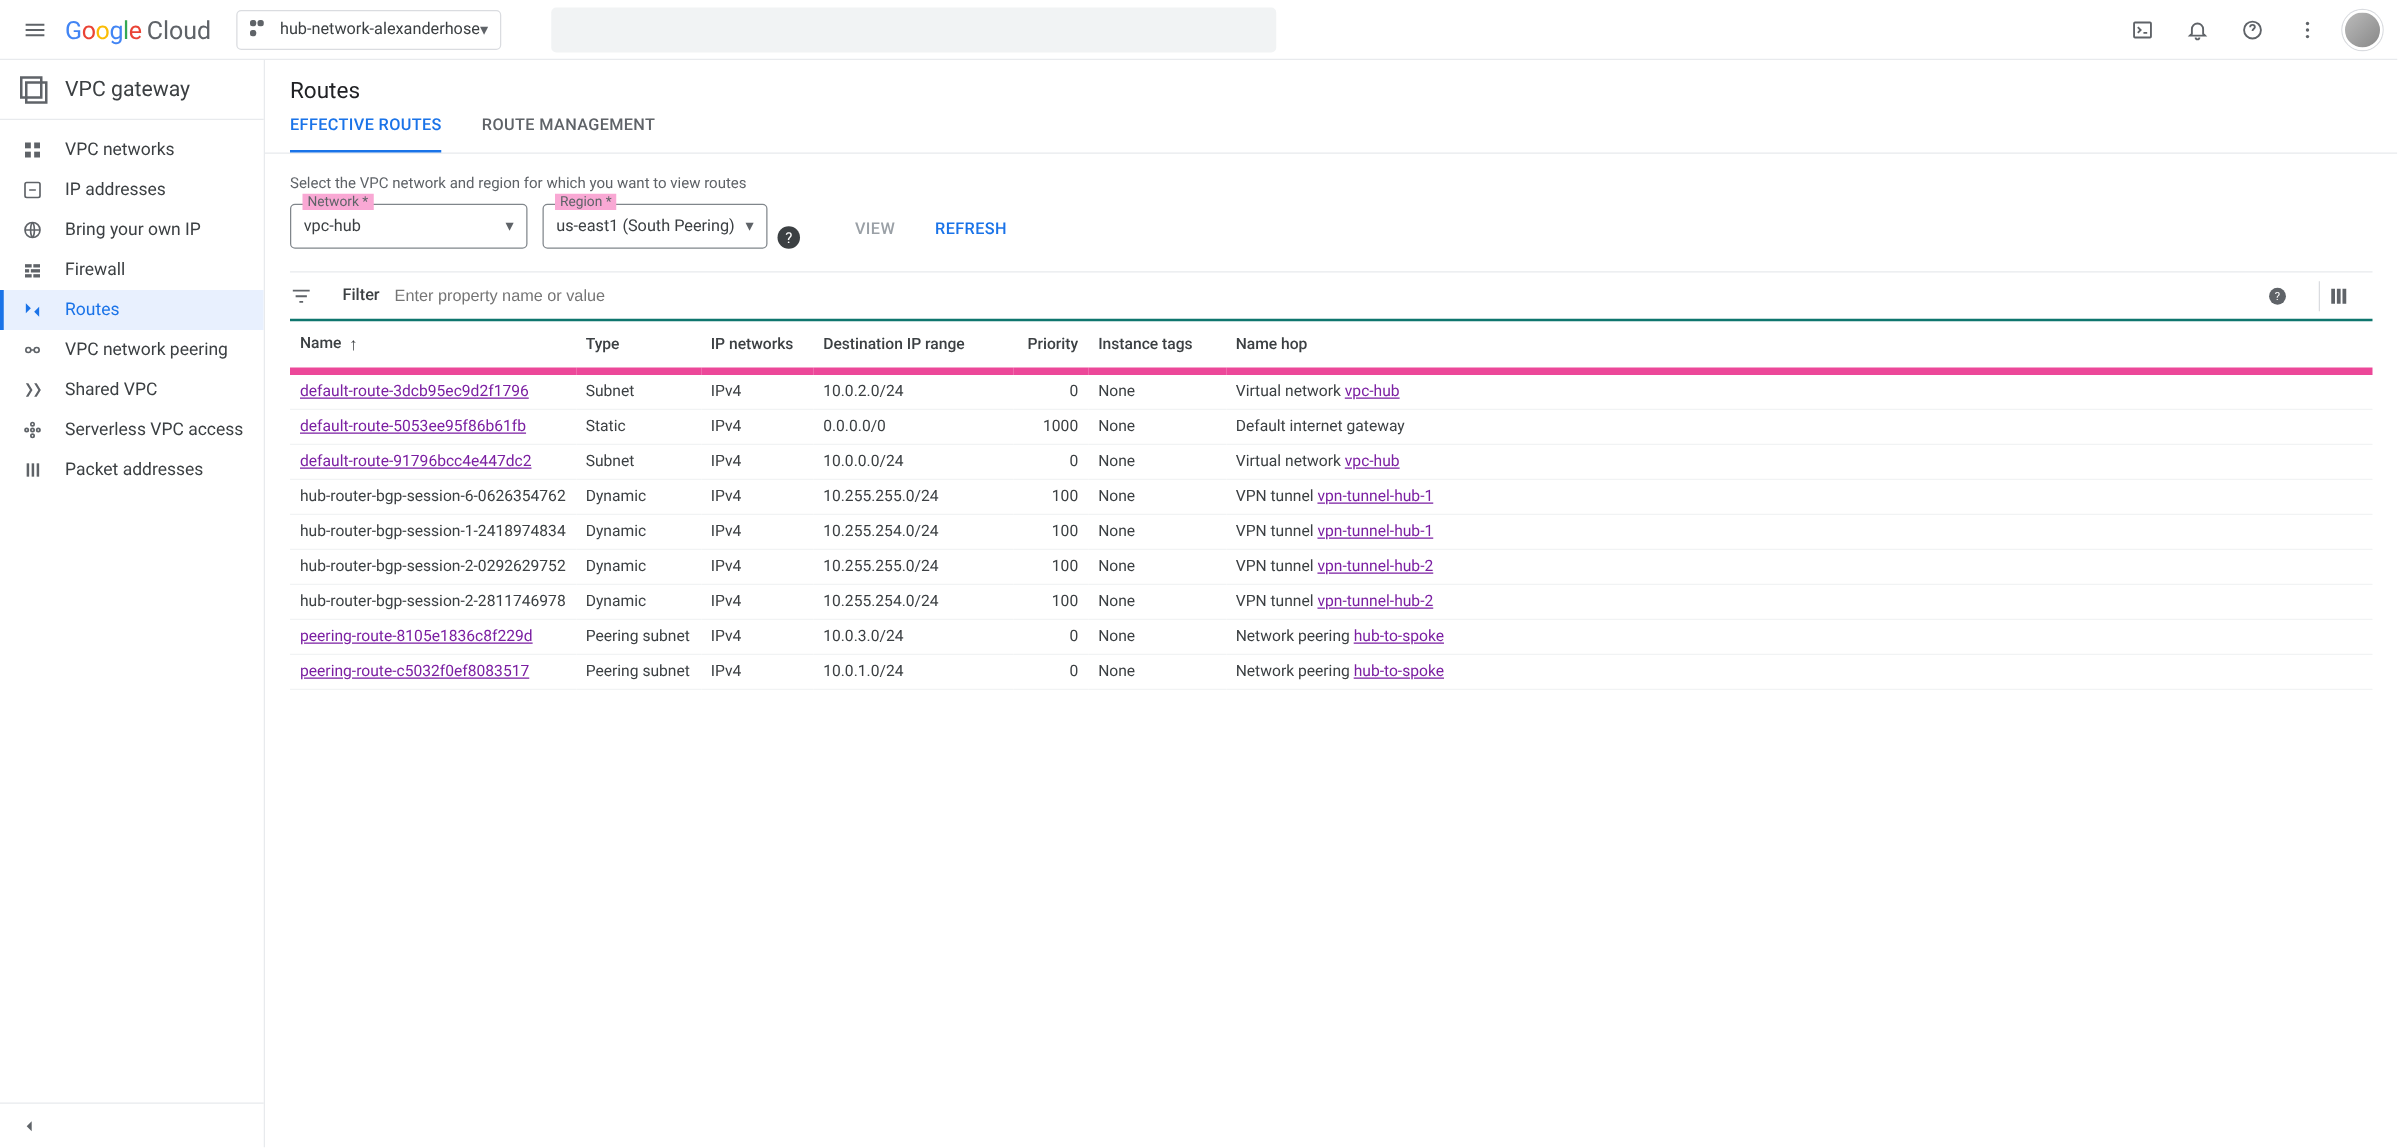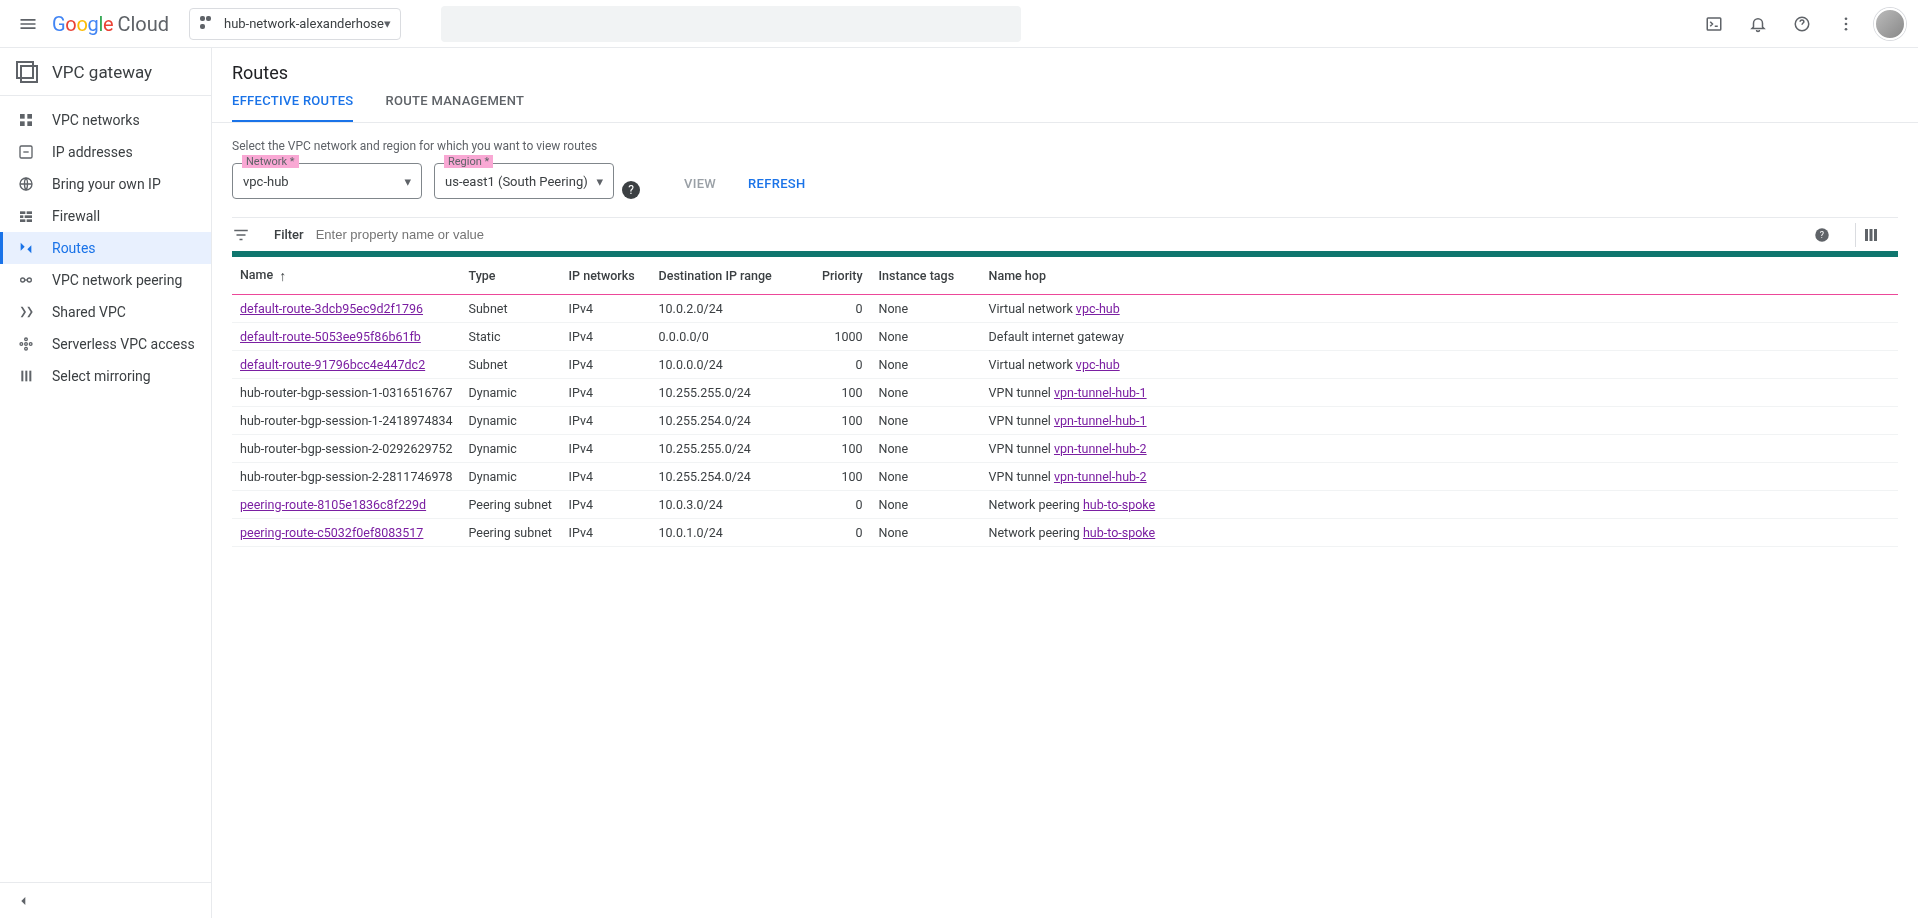--- a/index.html
+++ b/index.html
@@ -78,28 +78,28 @@
   .md-select .box {
     border:1px solid #80868b; border-radius:4px; height:36px; display:flex; align-items:center;
     padding:0 10px; min-width:190px; font-size:13px; color:#3c4043; cursor:pointer;
   }
   .md-select .box .chev{margin-left:auto;color:#5f6368;}
   .help-circ { width:18px;height:18px;border-radius:50%;background:#3c4043;color:#fff;font-size:12px;display:flex;align-items:center;justify-content:center;margin-left:-4px;}
   .txtbtn { font-size:13px; font-weight:500; letter-spacing:.3px; padding:8px 10px; border-radius:4px; cursor:pointer; text-transform:uppercase;}
   .txtbtn.disabled{color:#9aa0a6;}
   .txtbtn.primary{color:#1a73e8;}
   .filter-bar {
-    display:flex; align-items:center; height:40px; border-top:1px solid #e8eaed; border-bottom:6px solid #0f766e;
+    display:flex; align-items:center; height:40px; border-top:1px solid #e8eaed; border-bottom:2px solid #0f766e;
     margin-top:18px;
   }
   .filter-bar .flabel{ font-size:13px; font-weight:500; color:#3c4043; margin:0 10px 0 6px;}
   .filter-bar input{ border:none; outline:none; font-size:13px; flex:1; background:transparent;}
   .filter-bar .ricon{ width:36px;text-align:center;color:#5f6368;cursor:pointer;}
   .table { width:100%; border-collapse:collapse; font-size:12.5px; }
-  .table th { text-align:left; font-weight:500; color:#3c4043; padding:10px 8px; border-bottom:1px solid #ec4899; white-space:nowrap;}
+  .table th { text-align:left; font-weight:500; color:#3c4043; padding:10px 8px; border-bottom:6px solid #ec4899; white-space:nowrap;}
   .table td { padding:6px 8px; border-bottom:1px solid #f1f3f4; color:#3c4043; white-space:nowrap;}
   .table td.link a{ color:#7b1fa2; text-decoration:underline; cursor:pointer;}
   .nh-link{ color:#7b1fa2; text-decoration:underline; cursor:pointer;}
   .sort-ico{ margin-left:6px; font-size:14px; vertical-align:middle;}
   .col-name{width:210px}.col-type{width:100px}.col-ipv{width:90px}.col-dest{width:160px}.col-prio{width:60px;text-align:right}.col-tags{width:110px}.col-nh{}
   td.prio{text-align:right}
   svg{display:block}
 </style>
 </head>
 <body>
@@ -247,21 +247,21 @@
           <span>Serverless VPC access</span>
         </div>
         <div class="nav-item">
           <span class="ico">
             <svg width="16" height="16" viewBox="0 0 24 24" fill="currentColor">
               <rect x="5" y="4" width="3" height="16"></rect>
               <rect x="11" y="4" width="3" height="16"></rect>
               <rect x="17" y="4" width="3" height="16"></rect>
             </svg>
           </span>
-          <span>Select mirroring</span>
+          <span>Packet addresses</span>
         </div>
       </div>
     <div class="collapse-btn">
       <svg width="16" height="16" viewBox="0 0 24 24" fill="currentColor">
           <path d="M14 6l-6 6 6 6V6z"></path>
         </svg>
     </div>
   </div>
 
   <div class="main">
@@ -353,21 +353,21 @@
             <tr>
               <td class="link"><a>default-route-91796bcc4e447dc2</a></td>
               <td>Subnet</td>
               <td>IPv4</td>
               <td>10.0.0.0/24</td>
               <td class="prio">0</td>
               <td>None</td>
               <td>Virtual network <a class="nh-link">vpc-hub</a></td>
             </tr>
             <tr>
-              <td>hub-router-bgp-session-1-0316516767</td>
+              <td>hub-router-bgp-session-6-0626354762</td>
               <td>Dynamic</td>
               <td>IPv4</td>
               <td>10.255.255.0/24</td>
               <td class="prio">100</td>
               <td>None</td>
               <td>VPN tunnel <a class="nh-link">vpn-tunnel-hub-1</a></td>
             </tr>
             <tr>
               <td>hub-router-bgp-session-1-2418974834</td>
               <td>Dynamic</td>

